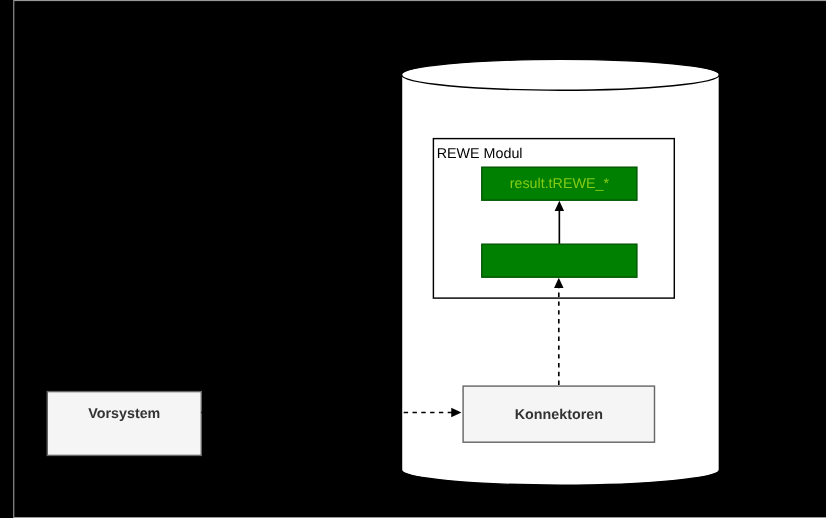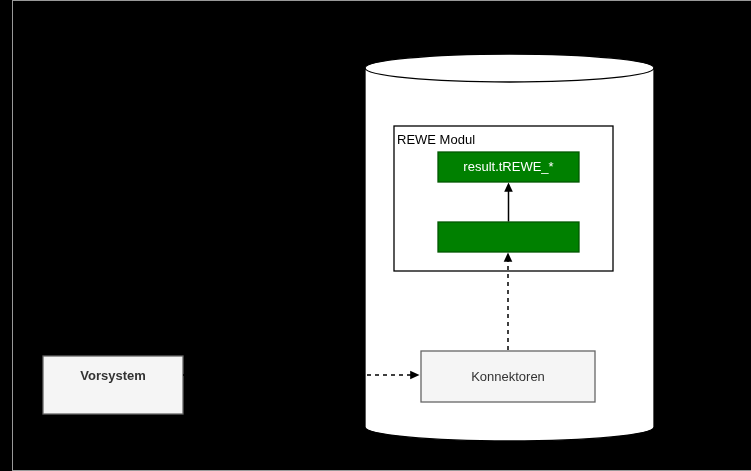--- a/index.html
+++ b/index.html
@@ -28,21 +28,21 @@
     display: flex;
     align-items: center;
     justify-content: center;
     text-align: center;
     font-size: 13px;
     color: #333333;
     line-height: 16px;
     pointer-events: none;
     white-space: nowrap;
   }
-  .label.white { color: #ffffff; }
+  .label.white { color: #84cc16; }
   .label.black { color: #000000; }
   .label.bold  { font-weight: bold; }
   .label.left  { justify-content: flex-start; }
   .label.col   { flex-direction: column; }
 </style>
 </head>
 <body>
 
 <div class="canvas">
 
@@ -75,19 +75,19 @@
       <line x1="170" y1="374" x2="398" y2="374" stroke="#000000" stroke-width="1.5" stroke-dasharray="4,4"></line>
       <polygon points="406.5,374 397.2,369.7 397.2,378.3" fill="#000000"></polygon>
     </g>
   </svg>
 
   <div class="label black left" style="left:384px; top:130px; height:17px;">REWE Modul</div>
 
   <div class="label white" style="left:425px; top:151px; width:141px; height:30px;">result.tREWE_*</div>
 
 
-  <div class="label col" style="left:408px; top:350px; width:174px; height:51px;">
+  <div class="label col" style="left:408px; top:350px; width:174px; height:51px;font-weight:bold;">
     <span>Konnektoren</span>
   </div>
 
   <div class="label bold" style="left:30px; top:355px; width:140px; height:40px;">Vorsystem</div>
 
 </div>
 
 </body></html>

